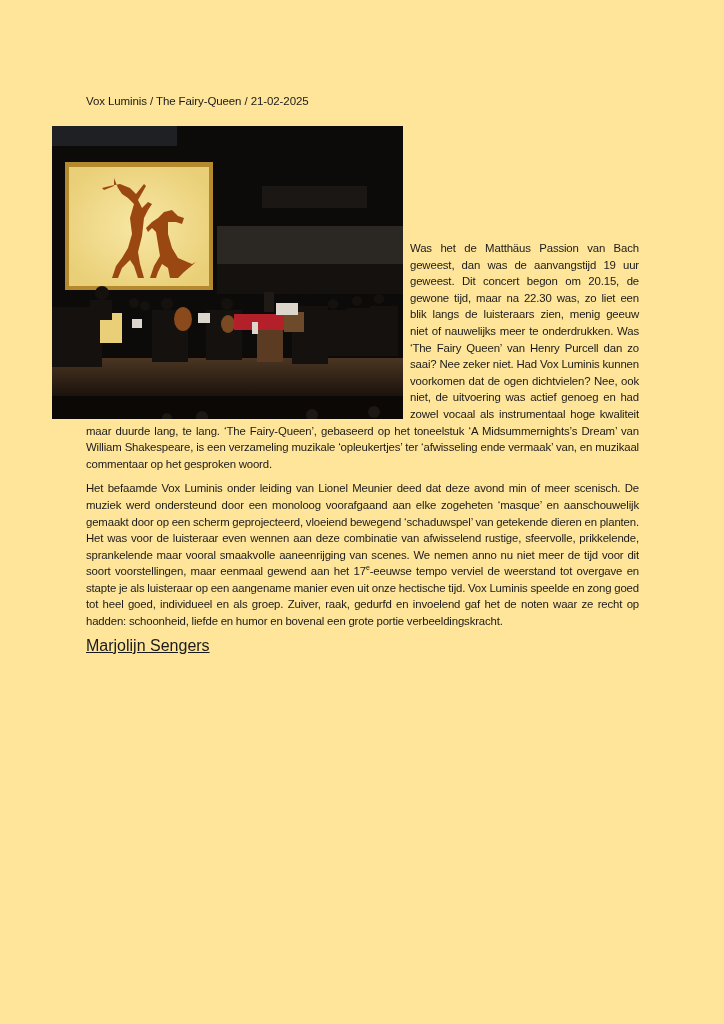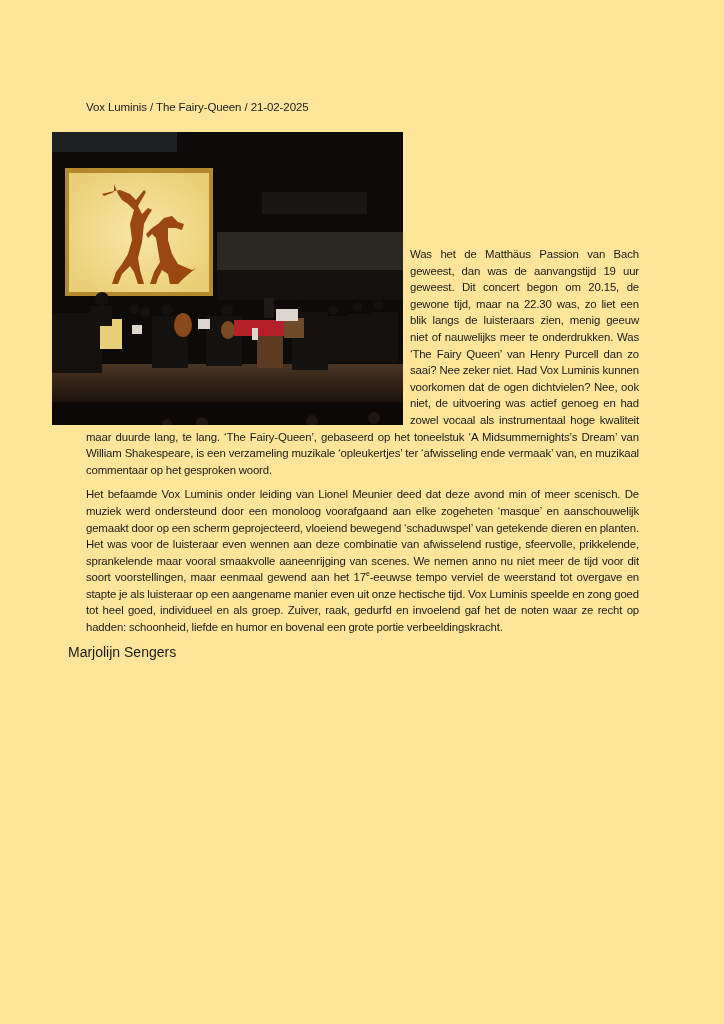--- a/index.html
+++ b/index.html
@@ -10,21 +10,21 @@
       width: 724px;
       height: 1024px;
       background: #FFE599;
       position: relative;
       overflow: hidden;
       font-family: "Liberation Sans", sans-serif;
       color: #1a1a1a;
     }
     .page {
       position: absolute;
-      left: 0; top: 12px;
+      left: 0; top: 6px;
       width: 724px; height: 859px;
     }
     .header {
       position: absolute;
       left: 86px;
       top: 88px;
       font-size: 11.5px;
       line-height: 14px;
       letter-spacing: -0.1px;
     }
@@ -52,23 +52,24 @@
     }
     .p1 {
       padding-top: 114px;
       margin: 0 0 8px 34px;
     }
     .p2 {
       margin: 0 0 8px 34px;
       clear: both;
     }
     .signature {
-      margin: 0 0 0 16px;
-      font-size: 14px;
+      margin: 0 0 0 34px;
+      font-size: 16px;
       line-height: 16.6px;
+      text-decoration: underline;
     }
     sup { font-size: 7px; line-height: 0; }
   </style>
 </head>
 <body>
 
 <div class="page">
 
   <div class="header">Vox Luminis / The Fairy-Queen / 21-02-2025</div>
 

